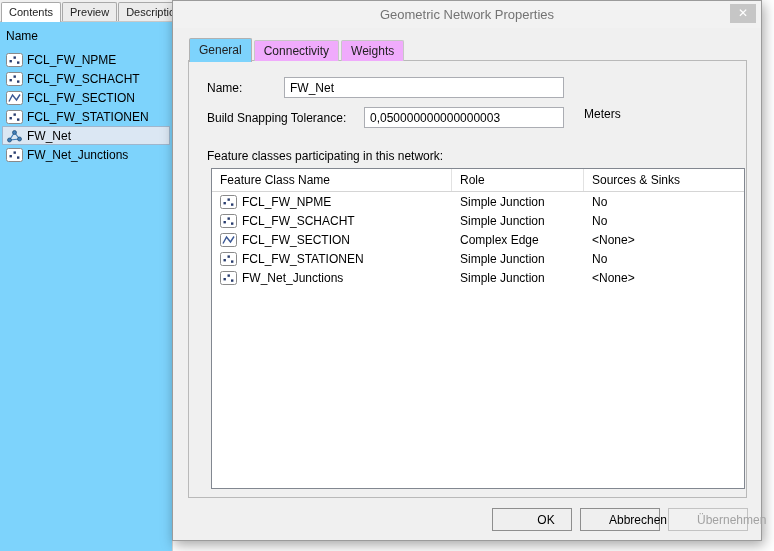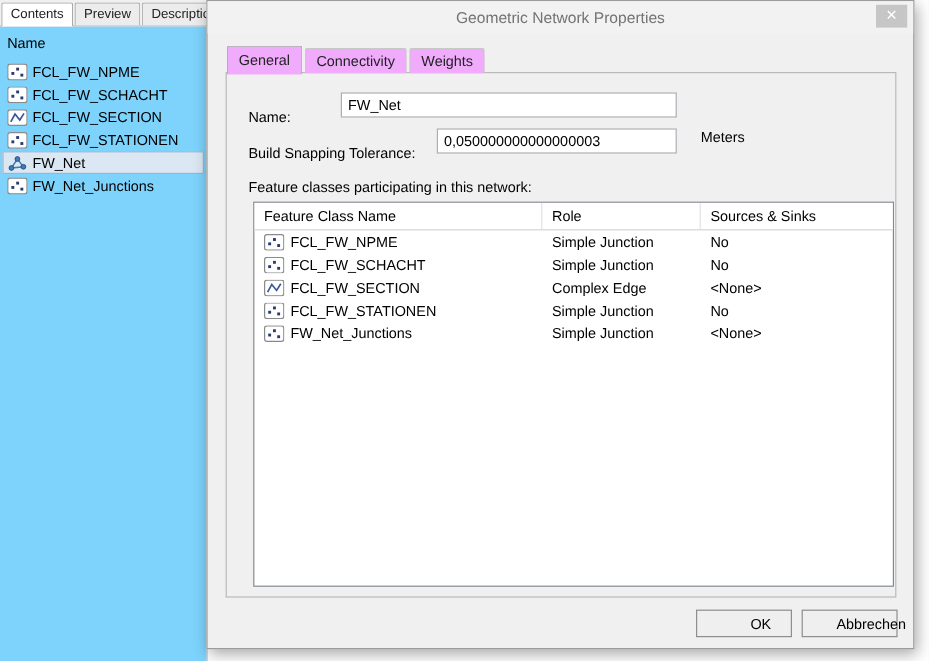--- a/index.html
+++ b/index.html
@@ -62,33 +62,33 @@
     text-align:center; cursor:default;
   }
 
   .dlg-tabs { position:absolute; left:16px; top:39px; display:flex; z-index:2; }
   .dlg-tab {
     font-size:12px; padding:3px 9px; margin-right:2px;
     background:#f0abfc; border:1px solid #c7c7c7; border-bottom:none;
     border-radius:2px 2px 0 0; color:#222; cursor:default;
   }
   .dlg-tab.active {
-    background:#f0abfc; border-color:#b1b1b1;
+    background:#7dd3fc; border-color:#b1b1b1;
     margin-top:-2px; padding-top:4px; padding-bottom:5px; margin-bottom:-1px;
   }
 
   .tab-page {
     position:absolute; left:15px; right:14px; top:59px; height:438px;
     background:#f0f0f0; border:1px solid #b9b9b9;
   }
 
   .field-row { position:absolute; left:18px; right:18px; height:22px; }
   .field-row.name-row { top:16px; }
   .field-row.tol-row { top:46px; }
-  .field-label { position:absolute; left:0; top:14px; }
+  .field-label { position:absolute; left:0; top:4px; }
   .txt-input {
     position:absolute; top:0; height:21px;
     border:1px solid #abadb3; background:#fff; padding:0 5px;
     font:12px "Liberation Sans", sans-serif; color:#000;
   }
   .name-input { left:77px; width:280px; }
   .tol-input  { left:157px; width:200px; }
   .unit-label { position:absolute; left:377px; top:0; }
 
   .table-caption { position:absolute; left:18px; top:88px; }
@@ -307,14 +307,15 @@
             <div class="cell">Simple Junction</div>
             <div class="cell">&lt;None&gt;</div>
           </div>
         </div>
     </div>
   </div>
 
   <div class="dlg-buttons">
       <button class="dlg-btn">OK</button>
       <button class="dlg-btn">Abbrechen</button>
+      <button class="dlg-btn" disabled="">Übernehmen</button>
     </div>
 </div>
 
 </body></html>

